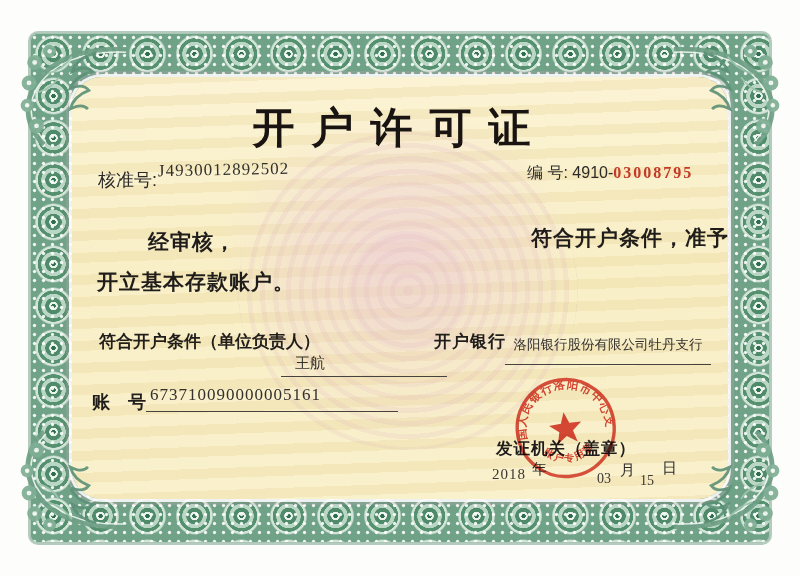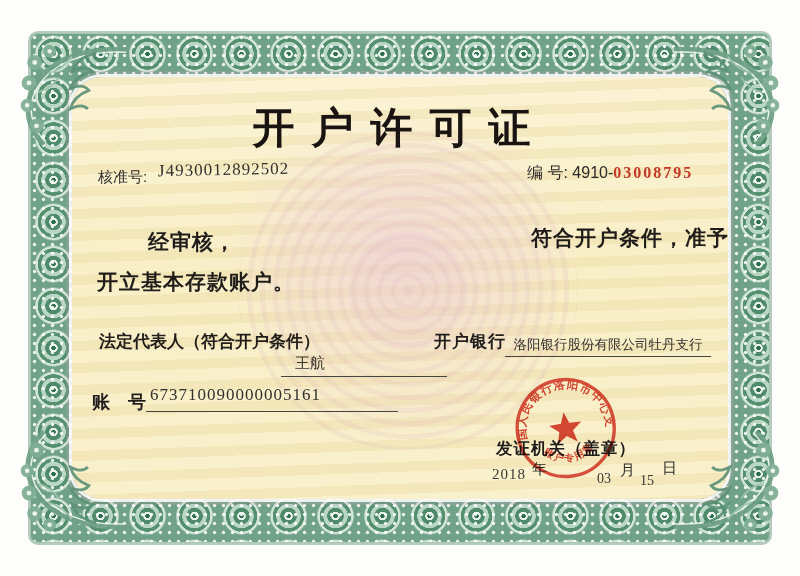--- a/index.html
+++ b/index.html
@@ -37,38 +37,38 @@
   .corner.bl{left:16px;top:424px;transform:scaleY(-1);}
   .corner.br{left:672px;top:424px;transform:scale(-1,-1);}
 
   
   .abs{position:absolute;white-space:nowrap;}
   .title{left:50%;top:100px;transform:translateX(-50%);font-family:"DejaVu Serif","Liberation Serif",serif;
     font-weight:700;font-size:42px;letter-spacing:17px;margin-right:-17px;color:#191412;}
   .lab{color:#2c2a28;}
   .serif{font-family:"Liberation Serif","DejaVu Serif",serif;color:#33302d;}
 
-  .approval-label{left:98px;top:168px;font-size:15px;}
+  .approval-label{left:98px;top:168px;font-size:18px;}
   .approval-value{left:158px;top:160px;font-size:17px;letter-spacing:1px;transform:rotate(-1deg);}
   .serial{left:527px;top:163px;font-size:16px;}
   .serial .red{color:#c43a28;font-family:"Liberation Serif","DejaVu Serif",serif;letter-spacing:2px;font-weight:700;}
 
   .big{font-size:21px;font-weight:600;color:#1f1c1a;letter-spacing:1px;}
   .audit-prefix{left:148px;top:228px;}
   .company{left:216px;top:228px;width:306px;font-size:16px;border-bottom:1.5px solid #46423e;
     padding-bottom:5px;padding-left:4px;}
   .audit-suffix{left:531px;top:224px;}
   .line2{left:97px;top:268px;}
 
   .rep-label{left:99px;top:330px;font-size:17px;font-weight:600;color:#201d1b;}
   .rep-name{left:281px;top:334px;width:152px;font-size:15px;border-bottom:1.4px solid #46423e;
     padding-bottom:3px;padding-left:14px;margin-top:20px;}
   .bank-label{left:434px;top:330px;font-size:17px;font-weight:600;color:#201d1b;letter-spacing:1px;}
   .bank-name{left:505px;top:336px;width:206px;font-size:13.5px;border-bottom:1.4px solid #46423e;
-    padding-bottom:2px;text-align:center;}
+    padding-bottom:10px;text-align:center;}
 
   .acct-label{left:92px;top:390px;font-size:18px;font-weight:600;color:#201d1b;}
   .acct-value{left:146px;top:385px;width:248px;font-size:17px;letter-spacing:1px;
     border-bottom:1.4px solid #46423e;padding-bottom:6px;padding-left:4px;}
 
   .issuer{left:496px;top:438px;font-size:16.5px;font-weight:700;color:#1f1c1a;letter-spacing:1px;}
   .daterow{left:492px;top:458px;display:flex;align-items:flex-start;font-size:15px;color:#2c2a28;}
   .daterow .v{font-family:"Liberation Serif","DejaVu Serif",serif;color:#3a3734;}
   .daterow .y{margin-top:8px;letter-spacing:1px;}
   .daterow .u1{margin:2px 6px 0 6px;}
@@ -125,21 +125,21 @@
   <div class="abs approval-label lab">核准号:</div>
   <div class="abs approval-value serif">J4930012892502</div>
   <div class="abs serial">
     <span class="lab">编 号: </span><span class="lab">4910-</span><span class="red">03008795</span>
   </div>
 
   <div class="abs audit-prefix big">经审核，</div>
   <div class="abs line2 big">开立基本存款账户。</div>
   <div class="abs audit-suffix big">符合开户条件，准予</div>
 
-  <div class="abs rep-label">法定代表人（符合开户条件）</div>
+  <div class="abs rep-label">符合开户条件（单位负责人）</div>
   <div class="abs rep-name serif">王航</div>
   <div class="abs bank-label">开户银行</div>
   <div class="abs bank-name serif">洛阳银行股份有限公司牡丹支行</div>
 
   <div class="abs acct-label">账　号</div>
   <div class="abs acct-value serif">673710090000005161</div>
 
   <div class="abs issuer">发证机关（盖章）</div>
   <div class="abs daterow">
     <span class="v y">2018</span>

